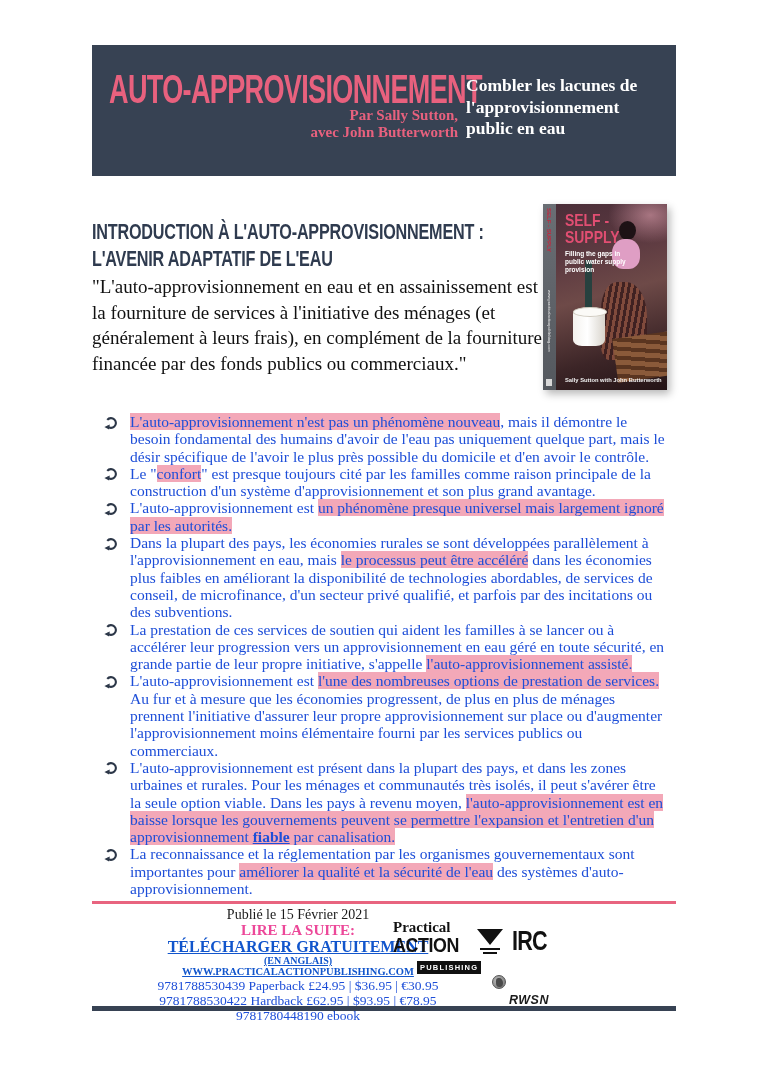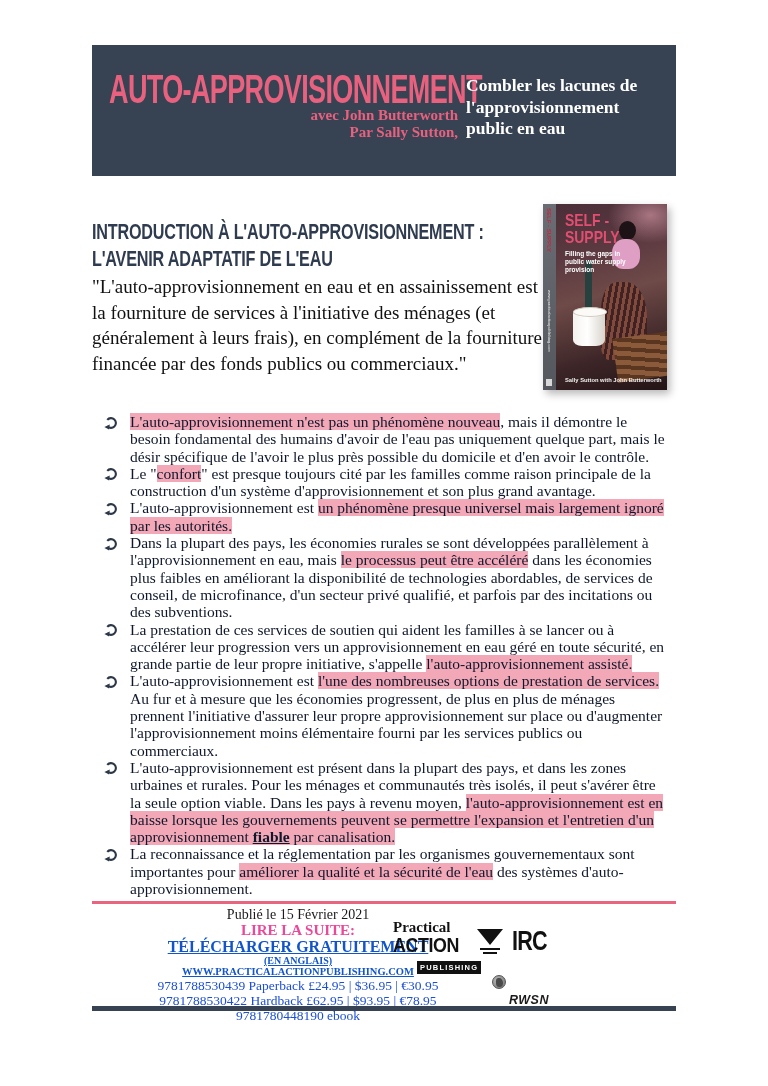--- a/index.html
+++ b/index.html
@@ -73,21 +73,21 @@
     letter-spacing:0; transform:scaleX(0.82); transform-origin:left top; white-space:pre-line; }
   .c-sub { position:absolute; left:9px; top:46px; width:72px; color:#ffffff;
     font-family:"Liberation Sans", sans-serif; font-weight:bold; font-size:6.5px; line-height:8px; }
   .c-authors { position:absolute; left:9px; bottom:7px; color:#f2f2f2;
     font-family:"Liberation Sans", sans-serif; font-weight:bold; font-size:5.8px; }
   
   .bullets { position:absolute; left:104px; top:413px; width:570px; list-style:none; }
   .bullet-item { display:flex; align-items:flex-start; }
   .bullet-icon { flex:0 0 14px; margin-right:12px; margin-top:2.5px; }
   .bullet-icon svg { display:block; }
-  .bullet-text { font-size:15.5px; line-height:17.3px; color:#0f172a; width:540px; }
+  .bullet-text { font-size:15.5px; line-height:17.3px; color:#1d4ed8; width:540px; }
   .hl { background:#f3a8b8; }
   .b { font-weight:bold; }
   .u { text-decoration:underline; }
   
   .divider-pink { position:absolute; left:92px; top:901px; width:584px; height:3px; background:#e8647f; }
   .footer-block { position:absolute; left:92px; top:907px; width:412px; text-align:center; }
   .f-published { font-size:14px; line-height:15px; color:#1a1a1a; }
   .f-readmore { font-size:15px; line-height:16px; font-weight:bold; color:#ec4899; }
   .f-link { display:block; color:#1155cc; font-weight:bold; text-decoration:underline; }
   .f-download { font-size:16px; line-height:17px; }
@@ -117,22 +117,22 @@
   a { cursor:pointer; }
 </style>
 </head>
 <body>
 
 <div class="page">
 
   <div class="band">
     <div class="band-title">AUTO-APPROVISIONNEMENT</div>
     <div class="byline">
+      <div>Par Sally Sutton,</div>
       <div>avec John Butterworth</div>
-      <div>Par Sally Sutton,</div>
     </div>
     <div class="tagline">Combler les lacunes de l'approvisionnement public en eau</div>
   </div>
 
 
   <div class="main-heading">
     <div><span class="cond">INTRODUCTION À L'AUTO-APPROVISIONNEMENT :</span></div>
     <div><span class="cond">L'AVENIR ADAPTATIF DE L'EAU</span></div>
   </div>
 

